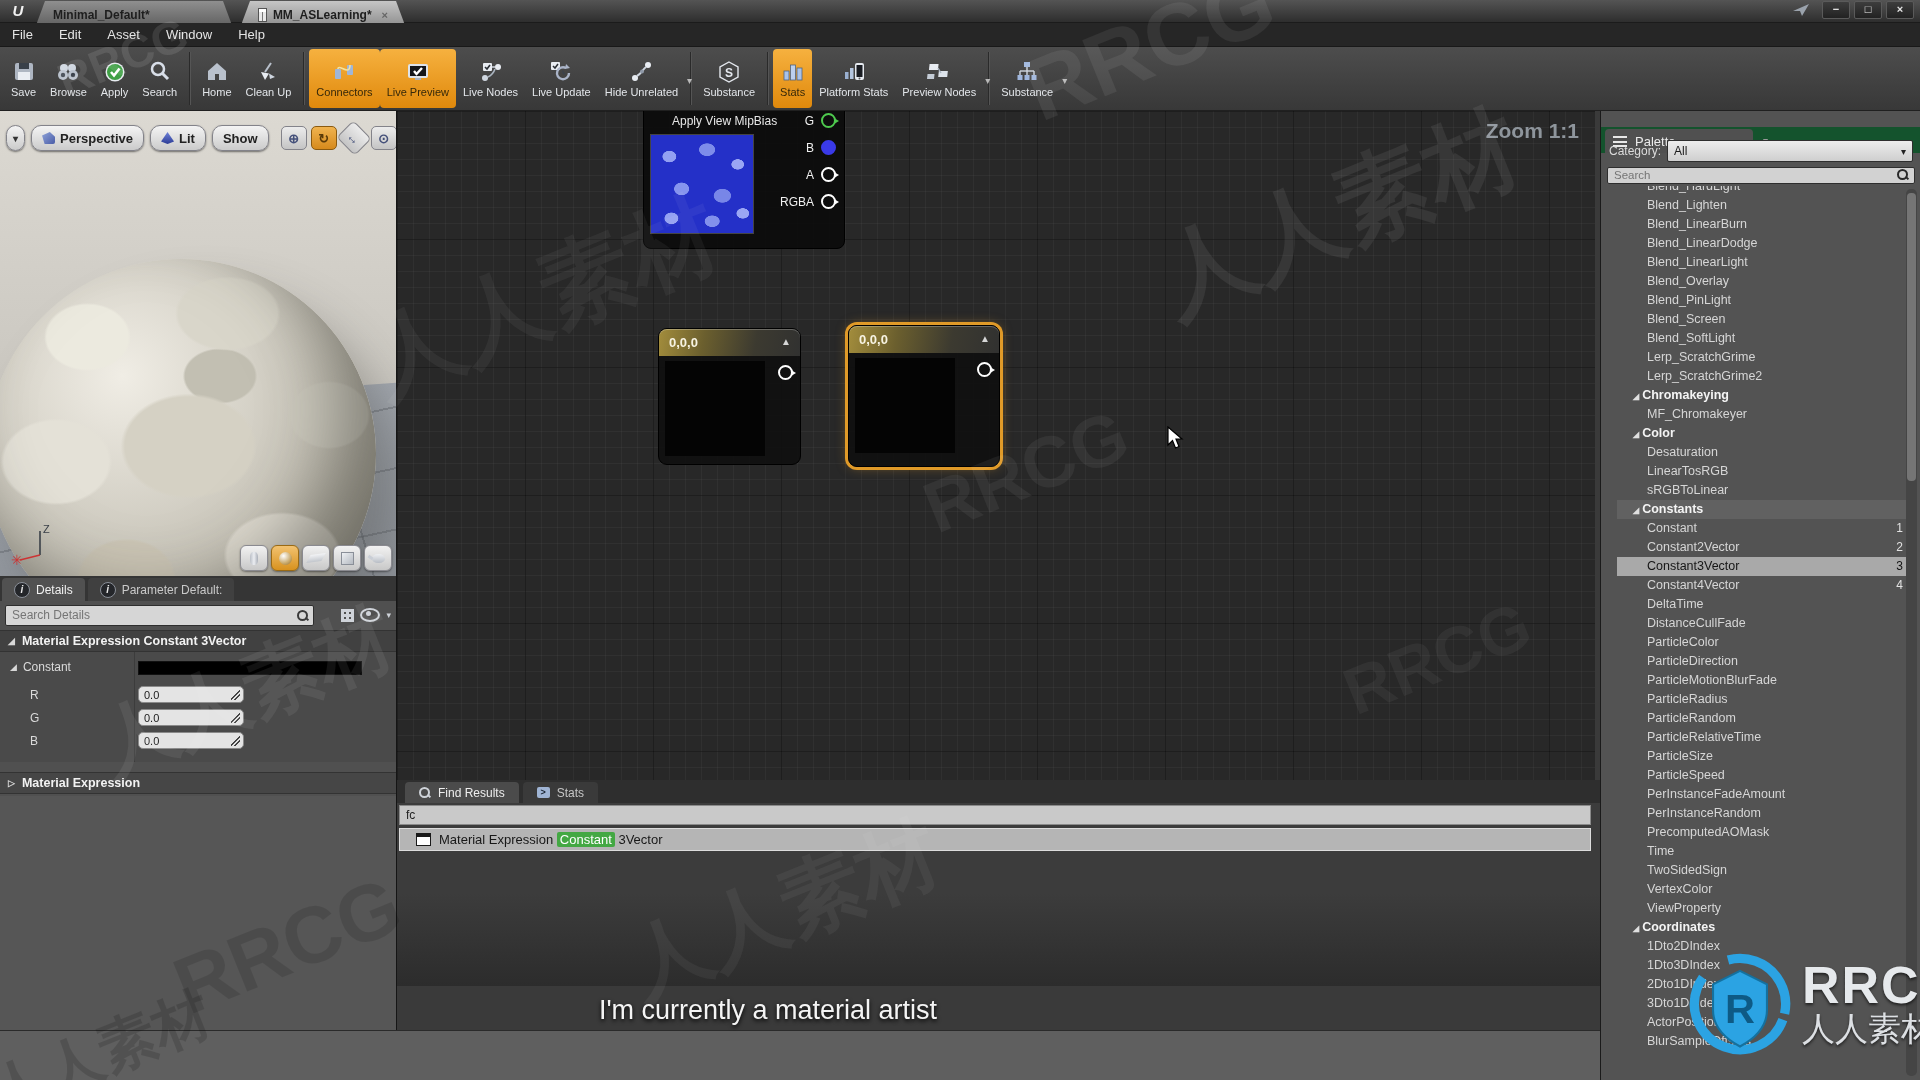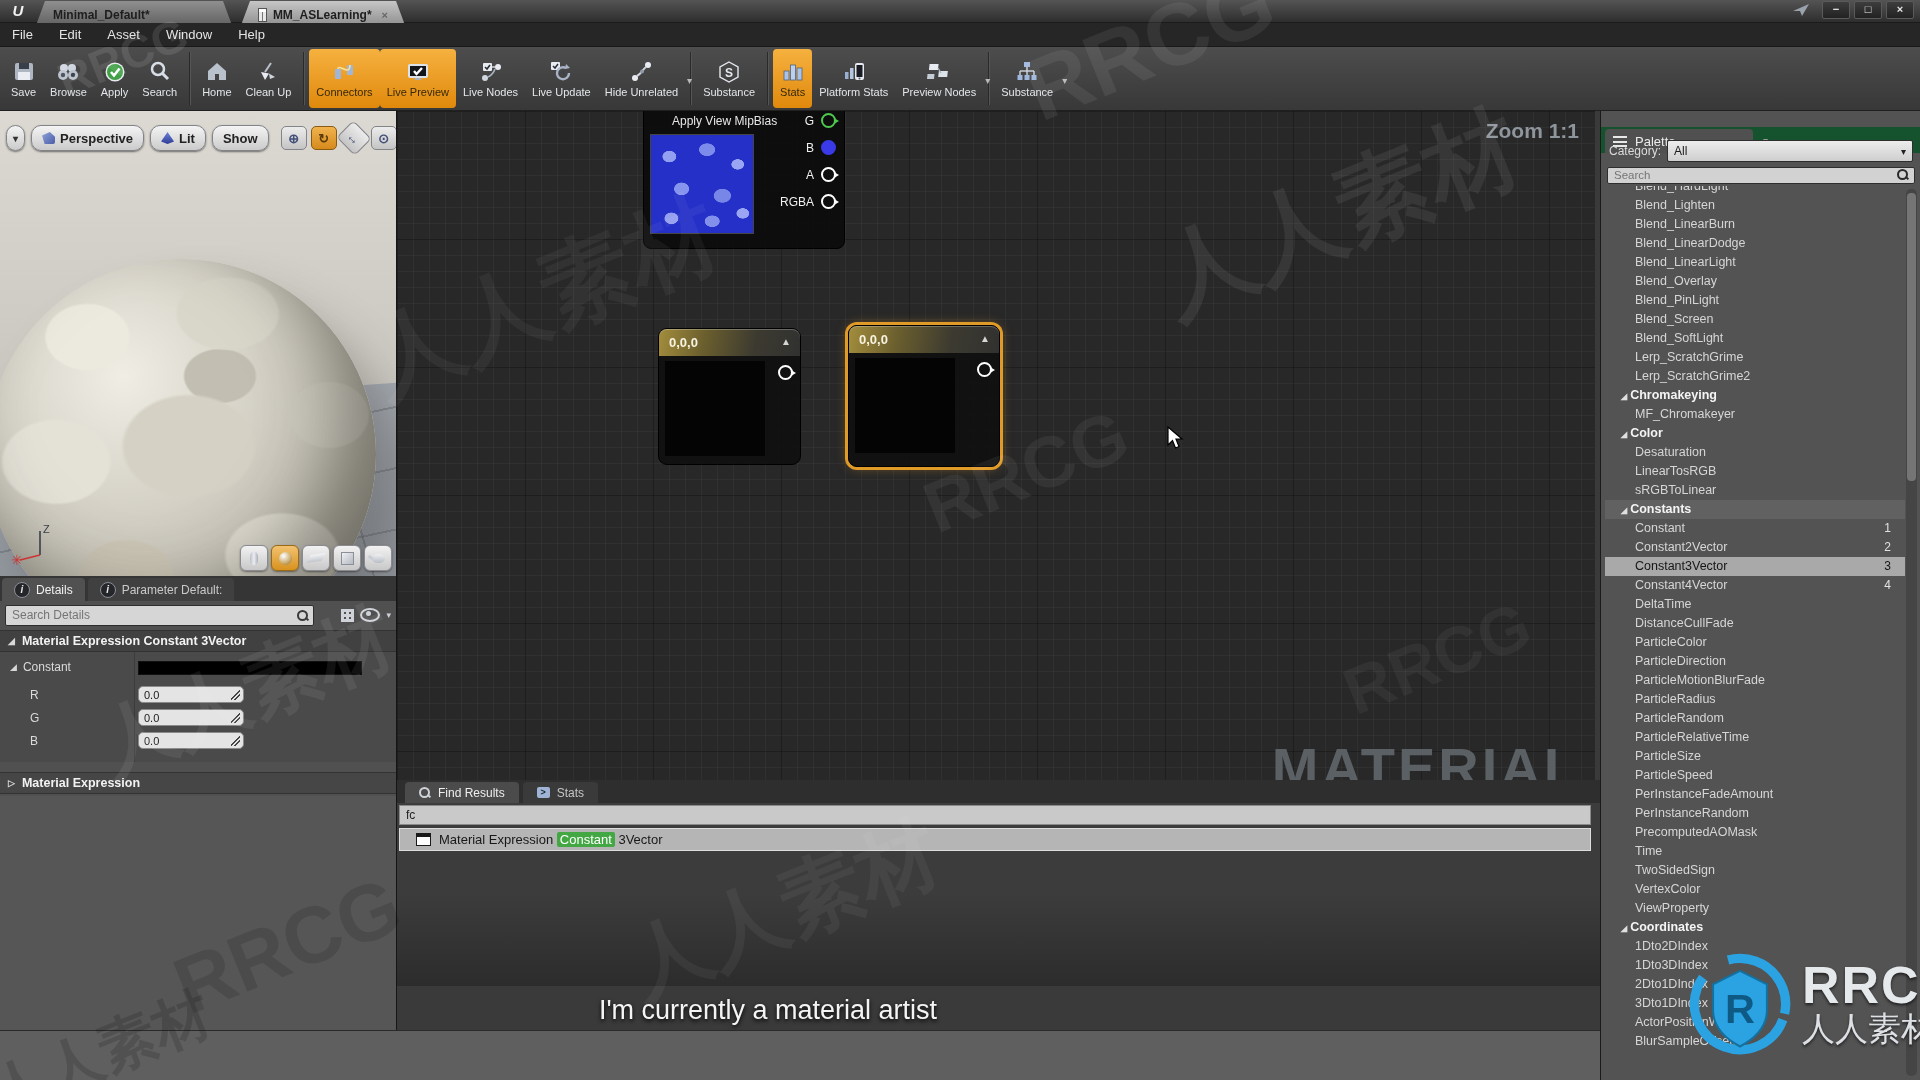--- a/index.html
+++ b/index.html
@@ -168,21 +168,21 @@
   .pcat-label{font-size:12px;color:#dcdcdc;}
   .pselect{flex:1;height:20px;background:linear-gradient(#ededed,#cfcfcf);border:1px solid #2e2e2e;border-radius:2px;
            display:flex;align-items:center;justify-content:space-between;padding:0 6px;font-size:12px;color:#1a1a1a;}
   .pselect .caret{color:#222;font-size:10px;}
   .psearch-row{position:absolute;left:0;top:54px;width:100%;height:22px;padding:0 6px;box-sizing:border-box;}
   .psearch{width:100%;height:17px;background:#d2d2d2;border:1px solid #2e2e2e;border-radius:2px;font-size:11.5px;color:#444;
            padding:0 20px 0 6px;box-sizing:border-box;font-family:"Liberation Sans",sans-serif;}
   .pmag{position:absolute;right:12px;top:4px;width:12px;height:12px;}
   .pmag::before{content:'';position:absolute;left:0;top:0;width:7px;height:7px;border:2px solid #2a2a2a;border-radius:50%;}
   .pmag::after{content:'';position:absolute;left:8px;top:8px;width:4px;height:2px;background:#2a2a2a;transform:rotate(45deg);}
-  .plist{position:absolute;left:4px;top:75px;width:300px;bottom:0;overflow:hidden;}
+  .plist{position:absolute;left:16px;top:75px;width:300px;bottom:0;overflow:hidden;}
   .prow{height:19px;line-height:19px;font-size:12.5px;color:#d6d6d6;padding-left:30px;position:relative;white-space:nowrap;}
   .prow.cliptop{margin-top:-9px;}
   .prow .cat-tri{display:none;}
   .prow.category{padding-left:16px;font-weight:bold;color:#f4f4f4;}
   .prow.category .cat-tri{display:inline;font-size:8px;margin-right:3px;color:#e0e0e0;}
   .prow.cat-active{background:#616161;}
   .prow.selected{background:#a9a9a9;color:#161616;}
   .pbadge{position:absolute;right:14px;top:0;font-size:12px;color:#e2e2e2;}
   .prow.selected .pbadge{color:#161616;}
   .pscroll{position:absolute;right:4px;top:78px;width:11px;bottom:4px;background:#454545;border-radius:5px;}
@@ -488,21 +488,20 @@
     </div>
     <div class="dsec abs" style="top:196px;background:#464646;">
       <span class="tri">▷</span>
       <span>Material Expression</span>
     </div>
     <div class="abs" style="left:0;top:220px;width:396px;height:234px;background:#565656;"></div>
   </div>
 
   <div class="abs graph">
     <div class="abs zoom-label">Zoom 1:1</div>
-    <div class="abs material-wm">MATERIAL</div>
 
     <div class="abs tex-node">
       <div class="tex-title">Apply View MipBias</div>
       <div class="tex-thumb"></div>
       <div class="pin-row" style="top:33px;">
         <span class="pin-label">G</span>
         <span class="pin green"></span>
       </div>
       <div class="pin-row" style="top:60px;">
         <span class="pin-label">B</span>

